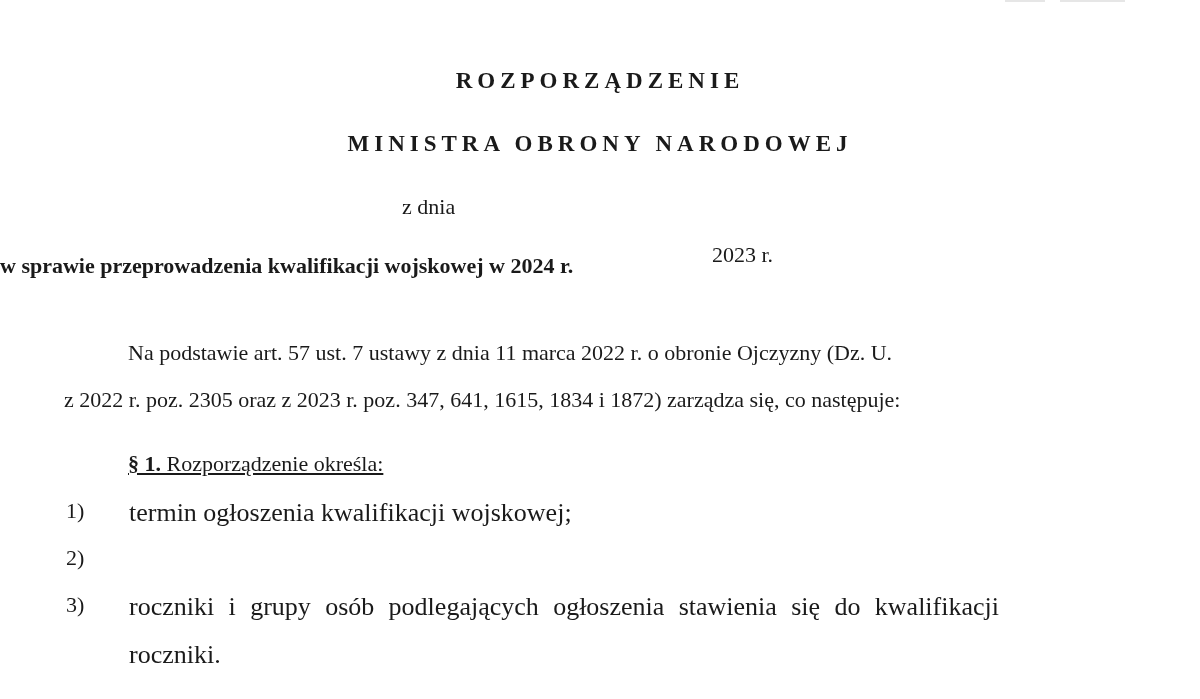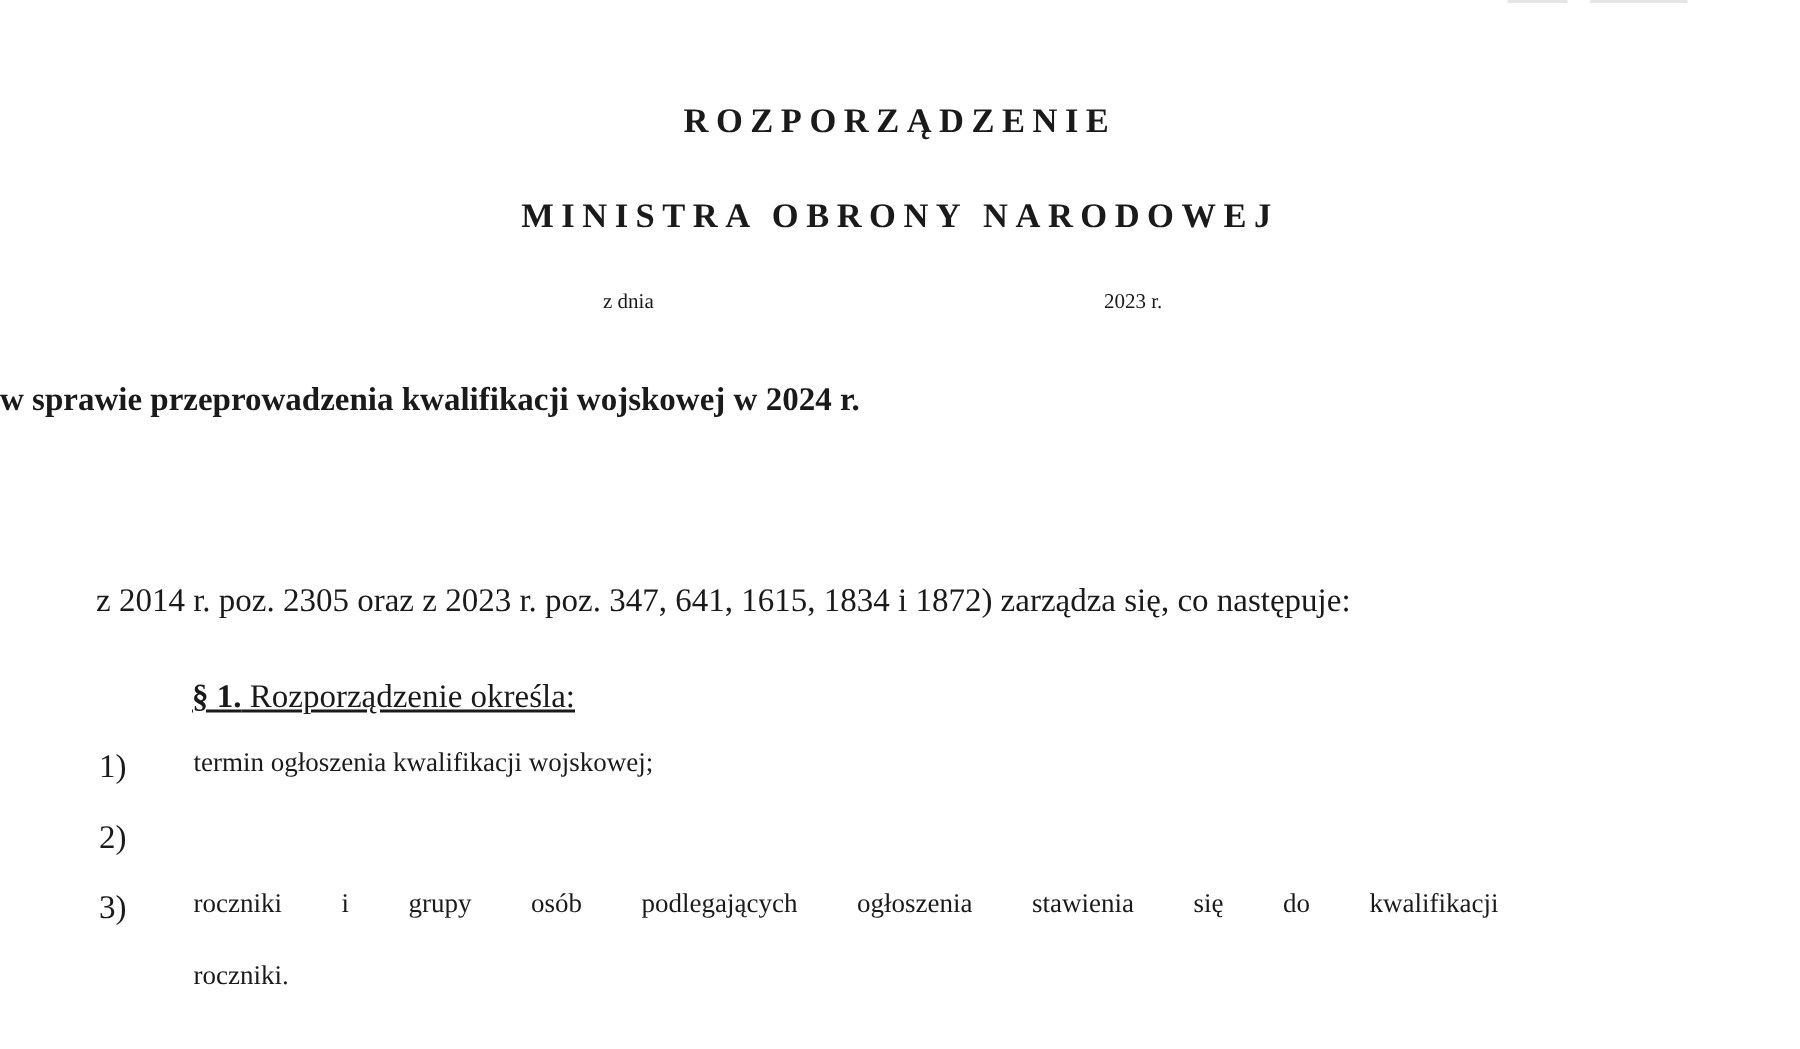--- a/index.html
+++ b/index.html
@@ -34,24 +34,24 @@
       font-weight: bold;
       font-size: 23px;
       letter-spacing: 5px;
       color: #1a1a1a;
     }
     .title-1 { top: 68px; }
     .title-2 { top: 131px; letter-spacing: 5px; }
     .date-line {
       position: absolute;
       top: 194px;
-      font-size: 14px;
+      font-size: 22px;
     }
     .date-left { left: 402px; }
-    .date-right { left: 736px; }
+    .date-right { left: 712px; margin-top: 48px; }
     .subject {
       position: absolute;
       top: 253px;
       left: 0; width: 1200px;
       text-align: left;
       font-weight: bold;
       font-size: 22px;
     }
     .para {
       position: absolute;
@@ -63,21 +63,21 @@
     .section-head { top: 451px; left: 128px; text-decoration: underline; }
     .section-head b { font-weight: bold; }
     .list-num {
       position: absolute;
       left: 66px;
       font-size: 22px;
     }
     .list-text {
       position: absolute;
       left: 129px;
-      font-size: 18px;
+      font-size: 26px;
       white-space: nowrap;
     }
     .row1 { top: 498px; }
     .row2 { top: 545px; }
     .row3 { top: 592px; }
     .row3b { top: 640px; }
     .justified-3 {
       width: 870px;
       text-align: justify;
       text-align-last: justify;
@@ -93,21 +93,22 @@
   <div class="scan-mark" style="left:1060px;width:65px;"></div>
 
   <div class="title title-2">MINISTRA OBRONY NARODOWEJ</div>
   <div class="title title-1">ROZPORZĄDZENIE</div>
 
   <div class="date-line date-left">z dnia</div>
   <div class="date-line date-right">2023 r.</div>
 
   <div class="subject">w sprawie przeprowadzenia kwalifikacji wojskowej w 2024 r.</div>
 
-  <div class="para p2">z 2014 r. poz. 2305 oraz z 2023 r. poz. 347, 641, 1615, 1834 i 1872) zarządza się, co następuje:</div>
+  <div class="para p1">Na podstawie art. 57 ust. 7 ustawy z dnia 11 marca 2022 r. o obronie Ojczyzny (Dz. U.</div>
+  <div class="para p2">z 2022 r. poz. 2305 oraz z 2023 r. poz. 347, 641, 1615, 1834 i 1872) zarządza się, co następuje:</div>
 
   <div class="para section-head">
     <b>§ 1.</b><span> Rozporządzenie określa:</span>
   </div>
 
   <div class="list-num row1">1)</div>
   <div class="list-text row1">termin ogłoszenia kwalifikacji wojskowej;</div>
 
   <div class="list-num row2">2)</div>
 

